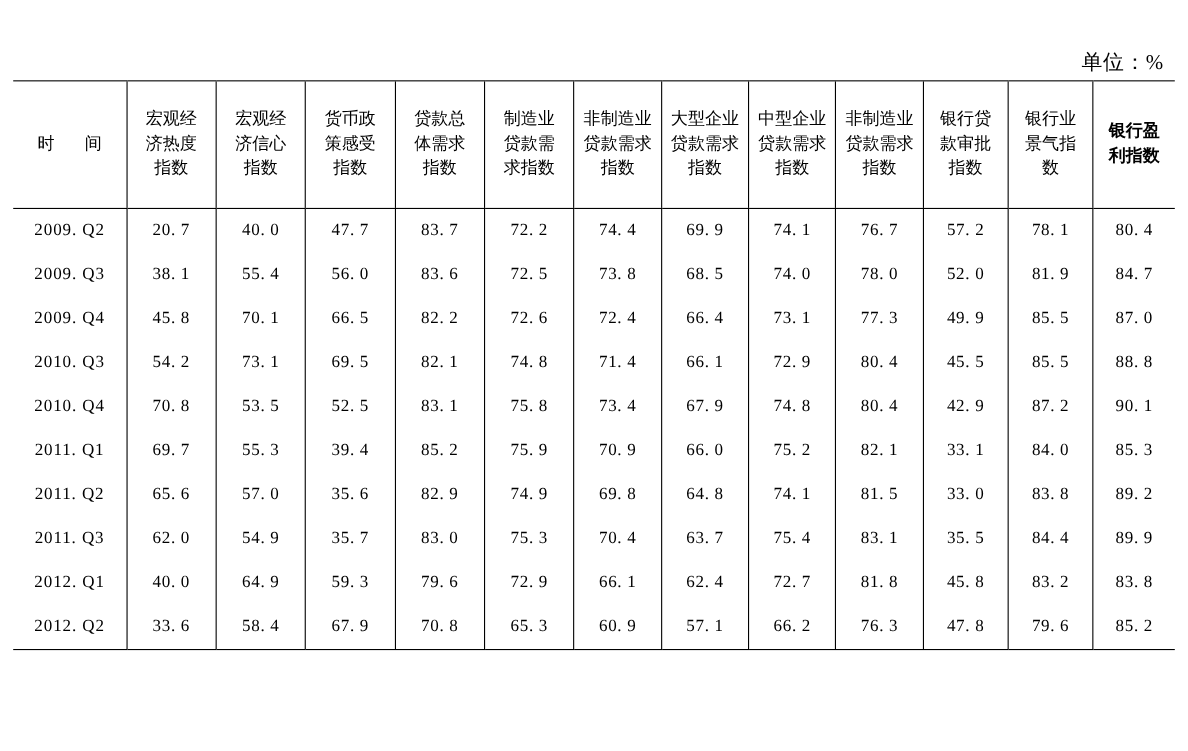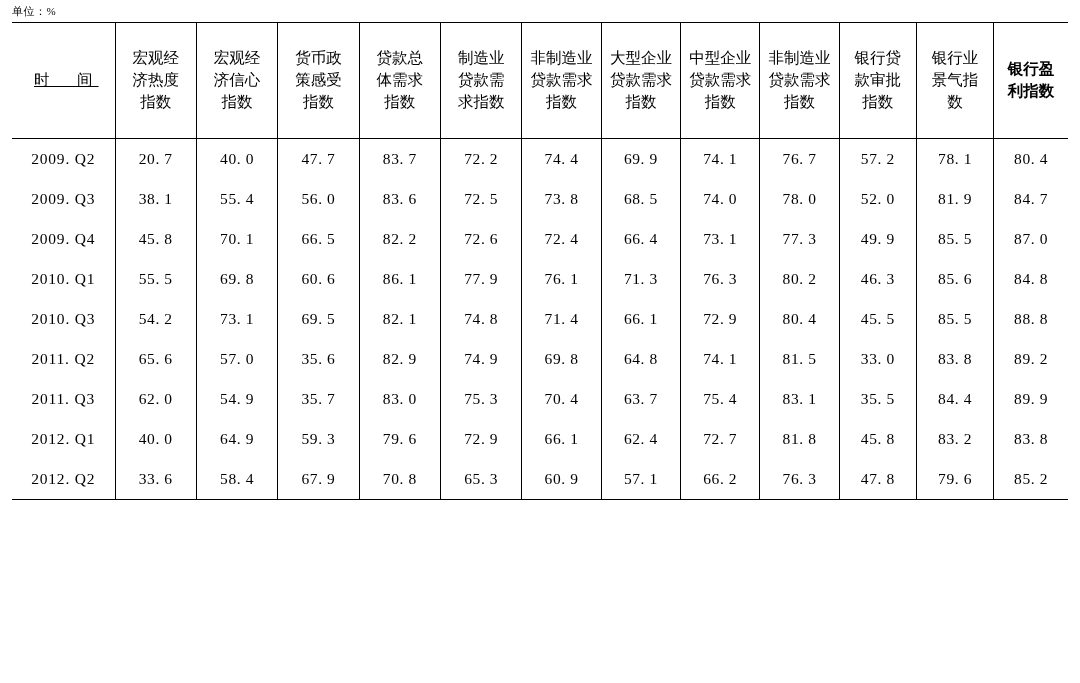--- a/index.html
+++ b/index.html
@@ -15,23 +15,25 @@
     overflow: hidden;
   }
   .page {
     position: relative;
     width: 1080px;
     height: 683px;
     box-sizing: border-box;
     padding: 0 12px;
   }
   .unit-line {
-    font-size: 11px;
+    text-align: right;
+    font-size: 19px;
     padding: 4px 10px 3px 0;
     letter-spacing: 0.5px;
+    margin-top: 40px;
   }
   table.data {
     width: 1056px;
     border-collapse: collapse;
     table-layout: fixed;
     font-size: 15.5px;
   }
   table.data col.c-time   { width: 100px; }
   table.data col.c-d      { width: 79px; }
   table.data col.c-d2     { width: 77px; }
@@ -47,21 +49,20 @@
     vertical-align: middle;
     text-align: center;
     line-height: 1.42;
     font-size: 15.5px;
     height: 104px;
   }
   table.data thead th.first {
     border-left: none;
     letter-spacing: 6px;
     text-indent: 6px;
-    text-decoration: underline;
   }
   table.data thead th.lastcol {
     border-right: none;
     font-weight: bold;
   }
   table.data tbody td {
     border-left: 1px solid #000;
     padding: 4px 2px 5px 2px;
     text-align: center;
     vertical-align: middle;
@@ -208,50 +209,65 @@
           <td>72. 6</td>
           <td>72. 4</td>
           <td>66. 4</td>
           <td>73. 1</td>
           <td>77. 3</td>
           <td>49. 9</td>
           <td>85. 5</td>
           <td class="lastcol">87. 0</td>
         </tr>
         <tr>
-          <td class="first">2010. Q1</td>
-          <td>55. 5</td>
-          <td>69. 8</td>
-          <td>60. 6</td>
-          <td>86. 1</td>
-          <td>77. 9</td>
-          <td>76. 1</td>
-          <td>71. 3</td>
-          <td>76. 3</td>
-          <td>80. 2</td>
-          <td>46. 3</td>
-          <td>85. 6</td>
-          <td class="lastcol">84. 8</td>
-        </tr>
-        <tr>
           <td class="first">2010. Q3</td>
           <td>54. 2</td>
           <td>73. 1</td>
           <td>69. 5</td>
           <td>82. 1</td>
           <td>74. 8</td>
           <td>71. 4</td>
           <td>66. 1</td>
           <td>72. 9</td>
           <td>80. 4</td>
           <td>45. 5</td>
           <td>85. 5</td>
           <td class="lastcol">88. 8</td>
         </tr>
         <tr>
+          <td class="first">2010. Q4</td>
+          <td>70. 8</td>
+          <td>53. 5</td>
+          <td>52. 5</td>
+          <td>83. 1</td>
+          <td>75. 8</td>
+          <td>73. 4</td>
+          <td>67. 9</td>
+          <td>74. 8</td>
+          <td>80. 4</td>
+          <td>42. 9</td>
+          <td>87. 2</td>
+          <td class="lastcol">90. 1</td>
+        </tr>
+        <tr>
+          <td class="first">2011. Q1</td>
+          <td>69. 7</td>
+          <td>55. 3</td>
+          <td>39. 4</td>
+          <td>85. 2</td>
+          <td>75. 9</td>
+          <td>70. 9</td>
+          <td>66. 0</td>
+          <td>75. 2</td>
+          <td>82. 1</td>
+          <td>33. 1</td>
+          <td>84. 0</td>
+          <td class="lastcol">85. 3</td>
+        </tr>
+        <tr>
           <td class="first">2011. Q2</td>
           <td>65. 6</td>
           <td>57. 0</td>
           <td>35. 6</td>
           <td>82. 9</td>
           <td>74. 9</td>
           <td>69. 8</td>
           <td>64. 8</td>
           <td>74. 1</td>
           <td>81. 5</td>

